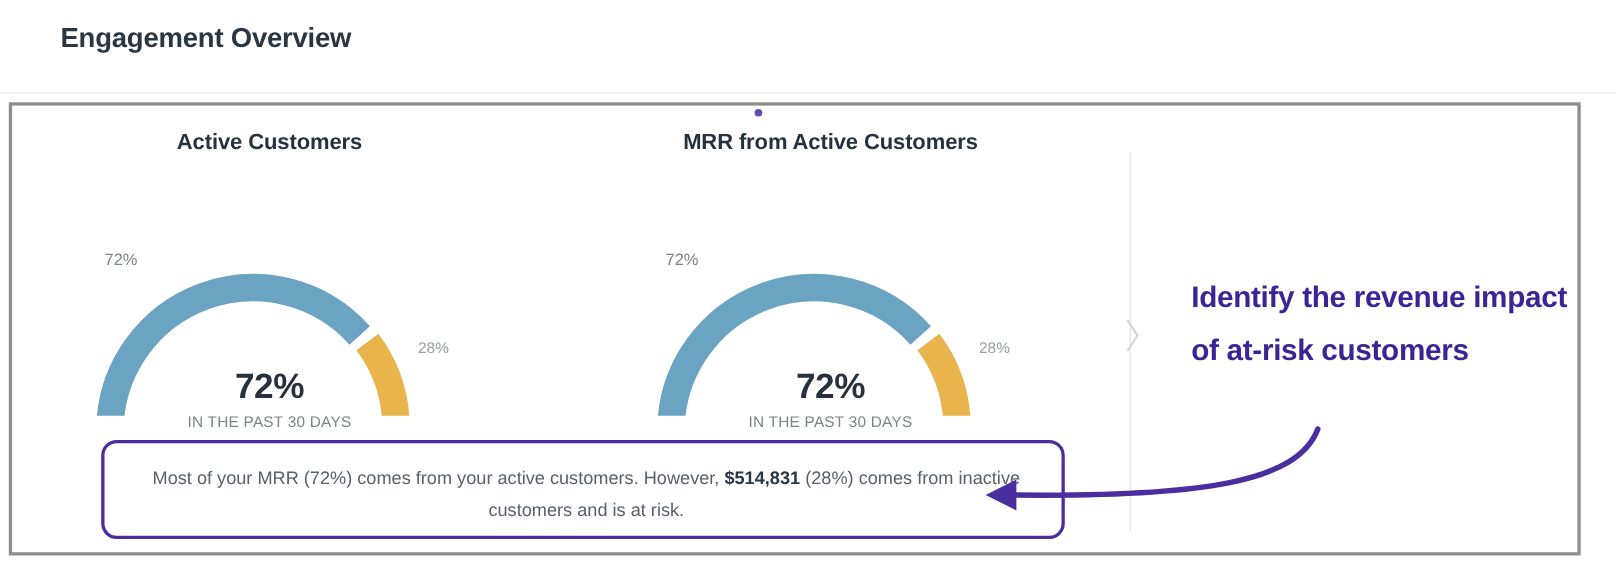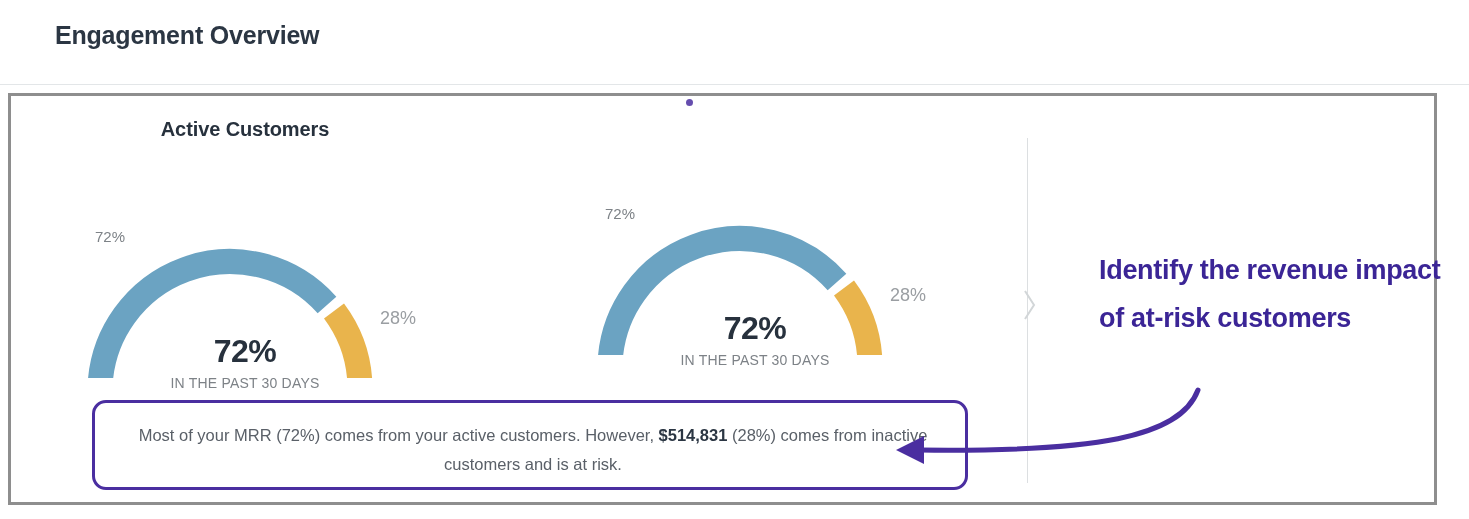--- a/index.html
+++ b/index.html
@@ -46,21 +46,21 @@
     letter-spacing:-0.1px;
   }
   .gauge-wrap{position:relative;width:520px;height:225px;margin-top:12px;}
   .gauge-svg{position:absolute;left:0;top:0;}
   .gauge-pct-left{
     position:absolute;left:110px;top:75px;
     font-size:15px;color:#7d8287;
   }
   .gauge-pct-right{
     position:absolute;left:395px;top:155px;
-    font-size:18px;color:#9a9ea2;
+    font-size:14px;color:#9a9ea2;
   }
   .gauge-center-val{
     position:absolute;left:0;top:180px;width:520px;text-align:center;
     font-size:32px;font-weight:bold;color:#27313d;letter-spacing:-0.5px;
   }
   .gauge-center-sub{
     position:absolute;left:0;top:222px;width:520px;text-align:center;
     font-size:14px;color:#7d8287;letter-spacing:.2px;
   }
   
@@ -84,21 +84,21 @@
   #callout-text{
     position:absolute;left:22px;top:18px;width:832px;
     text-align:center;
     font-size:16.5px;color:#5a6068;line-height:29px;
   }
   #callout-text b{color:#2b3643;font-weight:bold;}
   
   #annotation-text{
     position:absolute;left:1083px;top:246px;width:360px;
     font-size:27px;font-weight:bold;color:#3b2596;
-    line-height:48px;letter-spacing:-0.3px;margin-left:16px;
+    line-height:48px;letter-spacing:-0.3px;
   }
   #annotation-arrow{
     position:absolute;left:880px;top:370px;
     width:340px;height:120px;
   }
 </style>
 </head>
 <body>
 
 <div id="header">
@@ -118,20 +118,21 @@
       <path d="M 349 158 A 130 130 0 0 1 375 235" fill="none" stroke="#E9B44C" stroke-width="25" stroke-linecap="butt"></path>
     </svg>
     <div class="gauge-pct-left">72%</div>
     <div class="gauge-pct-right">28%</div>
     <div class="gauge-center-val">72%</div>
     <div class="gauge-center-sub">IN THE PAST 30 DAYS</div>
   </div>
 </div>
 
 <div class="gauge-block" id="gauge-block-mrr">
+  <div class="gauge-title">MRR from Active Customers</div>
   <div class="gauge-wrap">
     <svg class="gauge-svg" width="520" height="225" viewBox="0 0 520 225">
       <path d="M 115 235 A 130 130 0 0 1 342 152" fill="none" stroke="#6BA3C2" stroke-width="25" stroke-linecap="butt"></path>
       <path d="M 349 158 A 130 130 0 0 1 375 235" fill="none" stroke="#E9B44C" stroke-width="25" stroke-linecap="butt"></path>
     </svg>
     <div class="gauge-pct-left">72%</div>
     <div class="gauge-pct-right">28%</div>
     <div class="gauge-center-val">72%</div>
     <div class="gauge-center-sub">IN THE PAST 30 DAYS</div>
   </div>

